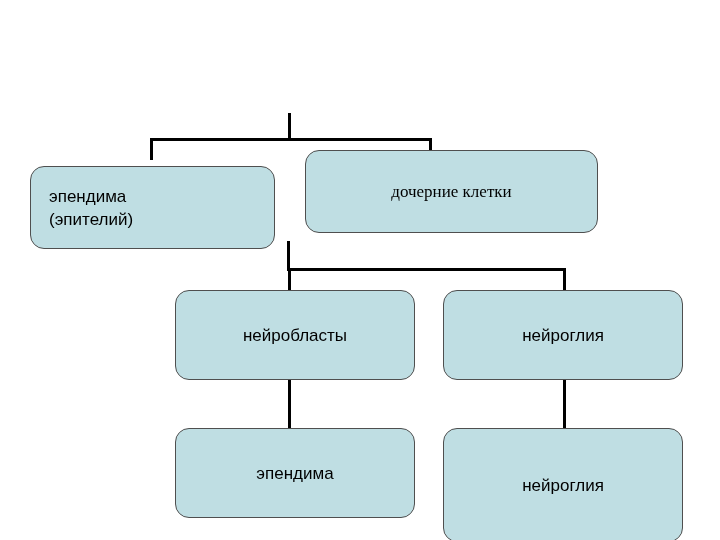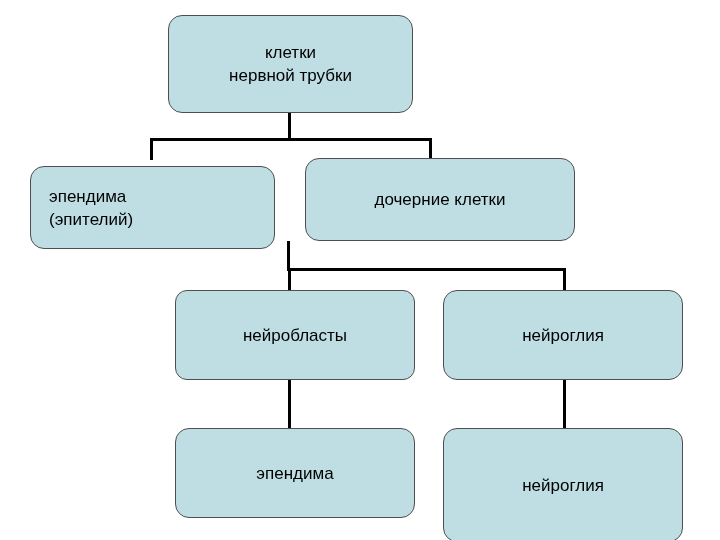--- a/index.html
+++ b/index.html
@@ -53,29 +53,27 @@
   <div class="edge" style="left:429px; top:138px; width:3px; height:22px;"></div>
 
   <div class="edge" style="left:287px; top:241px; width:3px; height:30px;"></div>
   <div class="edge" style="left:288px; top:268px; width:278px; height:3px;"></div>
   <div class="edge" style="left:288px; top:268px; width:3px; height:24px;"></div>
   <div class="edge" style="left:563px; top:268px; width:3px; height:24px;"></div>
 
   <div class="edge" style="left:288px; top:380px; width:3px; height:49px;"></div>
   <div class="edge" style="left:563px; top:380px; width:3px; height:49px;"></div>
 
-  <div class="node" style="left:168px; top:15px; width:245px; height:98px;">клетки
-нервной трубки</div>
 
   <div class="node left-align" style="left:30px; top:166px; width:245px; height:83px;">эпендима
 (эпителий)</div>
 
-  <div class="node" style="left:305px; top:158px; width:270px; height:83px;">дочерние клетки</div>
+  <div class="node" style="left:305px; top:150px; width:293px; height:83px;font-family:Liberation Serif, serif;">дочерние клетки</div>
 
-  <div class="node" style="left:175px; top:290px; width:240px; height:90px;border-radius:12px;">нейробласты</div>
+  <div class="node" style="left:175px; top:290px; width:240px; height:90px;">нейробласты</div>
 
   <div class="node" style="left:443px; top:290px; width:240px; height:90px;">нейроглия</div>
 
   <div class="node" style="left:175px; top:428px; width:240px; height:90px;">эпендима</div>
 
   <div class="node" style="left:443px; top:428px; width:240px; height:114px;">нейроглия</div>
 
 </div>
 
 </body></html>

